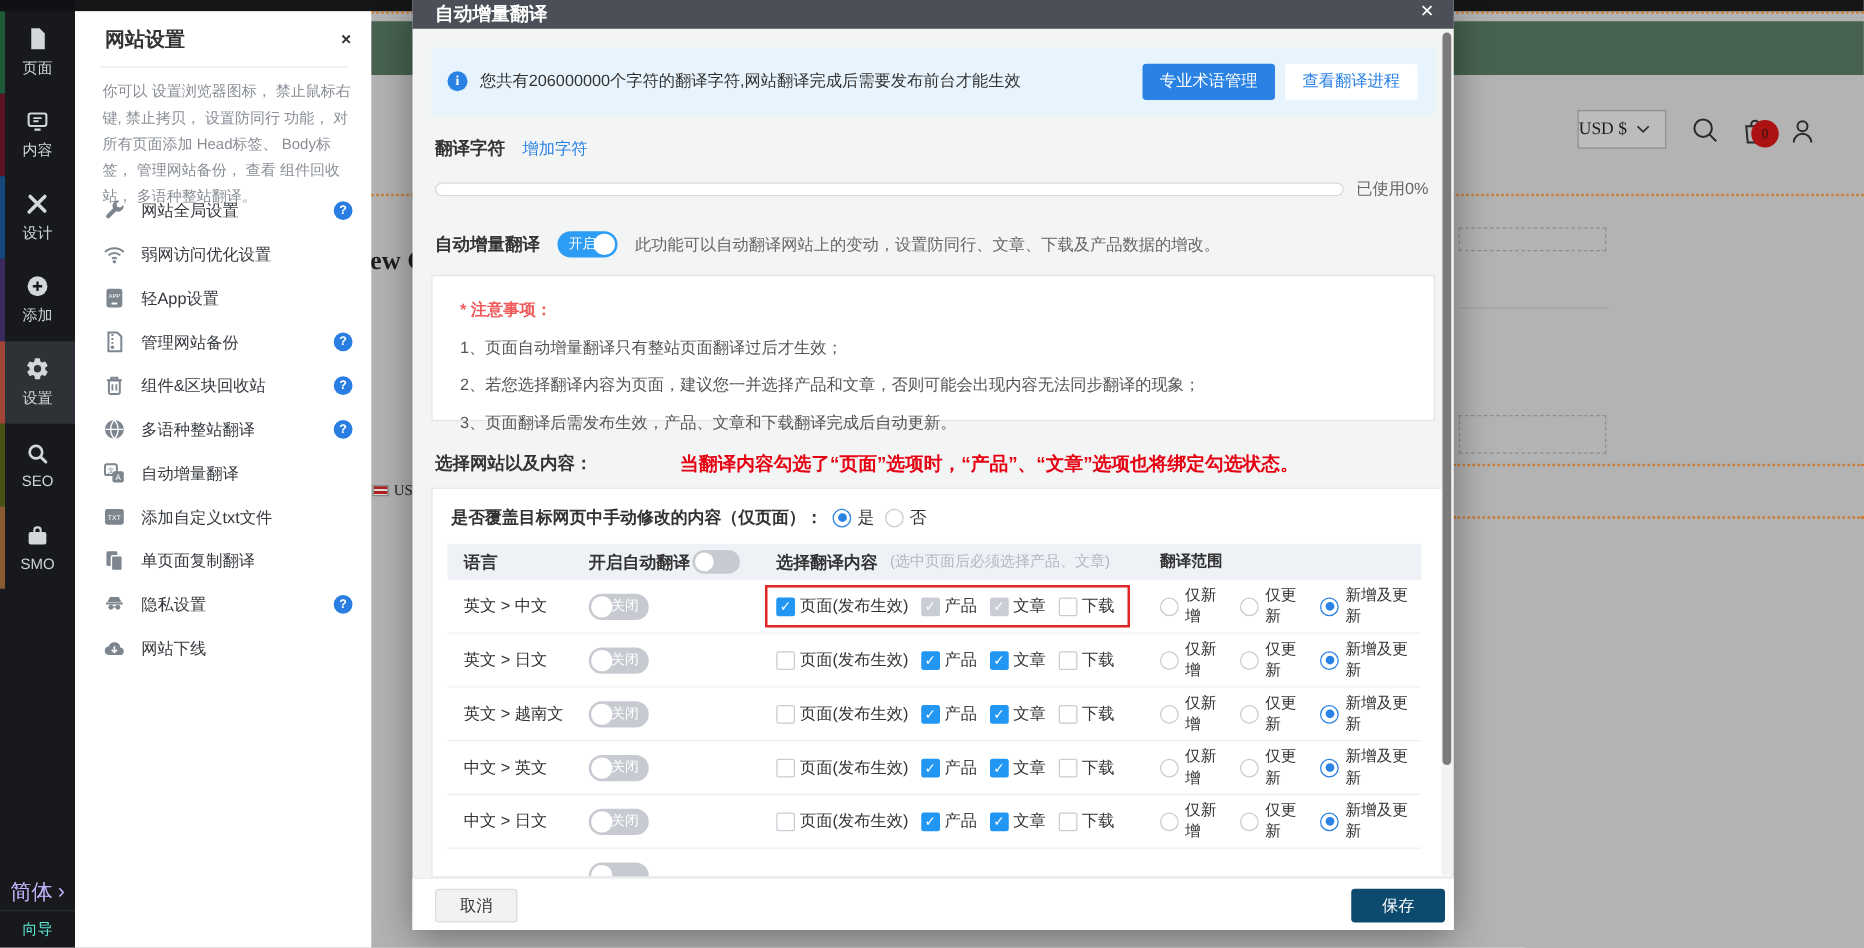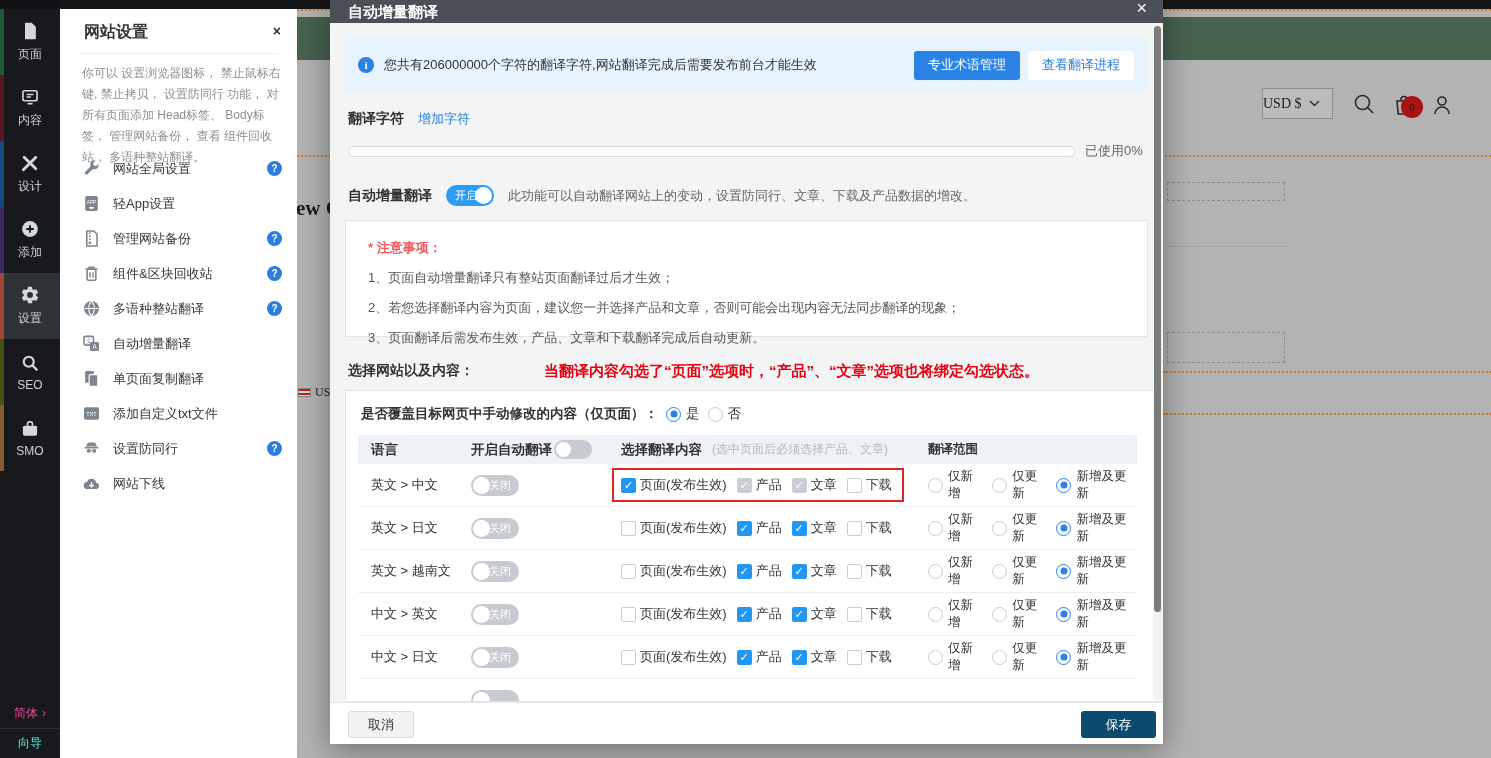--- a/index.html
+++ b/index.html
@@ -30,21 +30,21 @@
   .side-item { position:relative; width:60px; height:66px; display:flex; flex-direction:column;
     align-items:center; justify-content:center; gap:5px; cursor:pointer; }
   .side-item.active { background:#2e3136; }
   .side-item .stripe { position:absolute; left:0; top:0; width:4px; height:100%; }
   .side-icon { width:20px; height:20px; color:#d4d7da; display:flex; }
   .side-icon svg { width:20px; height:20px; }
   .side-label { font-size:12px; color:#cfd2d6; }
   #side-top-gap { height:9px; background:#101114; }
   #side-footer { position:absolute; left:0; bottom:0; width:60px; }
   #side-lang { display:flex; align-items:center; justify-content:center; gap:4px;
-    color:#ec4899; font-size:12px; height:30px; cursor:pointer; }
+    color:#c4b5fd; font-size:17px; height:30px; cursor:pointer; }
   #side-guide { border-top:1px solid #2a2d31; color:#5eead4; font-size:12px; height:30px;
     display:flex; align-items:center; justify-content:center; cursor:pointer; }
 
   
   #panel { left:60px; top:9px; width:237px; height:749px; background:#ffffff; }
   #panel-title { position:absolute; left:24px; top:13px; font-size:16px; font-weight:bold; color:#333; }
   #panel-close { position:absolute; right:16px; top:14px; font-size:14px; font-weight:bold;
     color:#333; cursor:pointer; }
   #panel-divider { position:absolute; left:20px; top:44px; width:198px; border-top:1px solid #ececec; }
   #panel-desc { position:absolute; left:22px; top:54px; width:200px; font-size:12px;
@@ -282,20 +282,31 @@
           <svg viewBox="0 0 24 24">
             <path fill="currentColor" d="M21 6.2a5.4 5.4 0 0 1-7.3 6.4l-6.5 6.5a2.1 2.1 0 0 1-3-3l6.5-6.5A5.4 5.4 0 0 1 17.1 2l-3 3 .7 3.2 3.2.7z"></path>
           </svg>
         </span>
     <span class="p-label">网站全局设置</span>
     <span class="help-icon ">?</span>
       </div>
       <div class="panel-item">
         <span class="p-icon">
           <svg viewBox="0 0 24 24">
+            <path d="M2.5 9.5a14 14 0 0 1 19 0" stroke="currentColor" fill="none" stroke-width="2"></path>
+            <path d="M6 13a9 9 0 0 1 12 0" stroke="currentColor" fill="none" stroke-width="2"></path>
+            <path d="M9.5 16.3a4.5 4.5 0 0 1 5 0" stroke="currentColor" fill="none" stroke-width="2"></path>
+            <circle cx="12" cy="19.4" r="1.7" fill="currentColor"></circle>
+          </svg>
+        </span>
+    <span class="p-label">弱网访问优化设置</span>
+    </div>
+      <div class="panel-item">
+        <span class="p-icon">
+          <svg viewBox="0 0 24 24">
             <rect x="4" y="2.5" width="16" height="19" rx="2.5" fill="currentColor"></rect>
             <text x="12" y="12" text-anchor="middle" font-size="6" fill="#fff" font-family="sans-serif">APP</text>
             <rect x="9" y="16.5" width="6" height="2" rx="1" fill="#fff"></rect>
           </svg>
         </span>
     <span class="p-label">轻App设置</span>
     </div>
       <div class="panel-item">
         <span class="p-icon">
           <svg viewBox="0 0 24 24">
@@ -336,46 +347,46 @@
             <text x="8.5" y="11.5" text-anchor="middle" font-size="7" fill="currentColor" font-family="sans-serif">文</text>
             <rect x="10" y="10" width="11.5" height="11.5" rx="2" fill="currentColor"></rect>
             <text x="15.8" y="19" text-anchor="middle" font-size="8" fill="#fff" font-family="sans-serif">A</text>
           </svg>
         </span>
     <span class="p-label">自动增量翻译</span>
     </div>
       <div class="panel-item">
         <span class="p-icon">
           <svg viewBox="0 0 24 24">
+            <rect x="2.5" y="4" width="19" height="16" rx="2.5" fill="currentColor"></rect>
+            <text x="12" y="15" text-anchor="middle" font-size="7" fill="#fff" font-family="sans-serif">TXT</text>
+          </svg>
+        </span>
+    <span class="p-label">添加自定义txt文件</span>
+    </div>
+      <div class="panel-item">
+        <span class="p-icon">
+          <svg viewBox="0 0 24 24">
             <rect x="4" y="2.5" width="11" height="15" rx="1.5" fill="currentColor"></rect>
             <rect x="9" y="7" width="11" height="15" rx="1.5" fill="currentColor" stroke="#fff" stroke-width="1.5"></rect>
           </svg>
         </span>
     <span class="p-label">单页面复制翻译</span>
-    </div>
-      <div class="panel-item">
-        <span class="p-icon">
-          <svg viewBox="0 0 24 24">
-            <rect x="2.5" y="4" width="19" height="16" rx="2.5" fill="currentColor"></rect>
-            <text x="12" y="15" text-anchor="middle" font-size="7" fill="#fff" font-family="sans-serif">TXT</text>
-          </svg>
-        </span>
-    <span class="p-label">添加自定义txt文件</span>
     </div>
       <div class="panel-item">
         <span class="p-icon">
           <svg viewBox="0 0 24 24">
             <path d="M5 9.5h14l-2.5-5h-9z" fill="currentColor"></path>
             <path d="M3.5 11h17" stroke="currentColor" stroke-width="2"></path>
             <circle cx="8.5" cy="15" r="2.5" fill="currentColor"></circle>
             <circle cx="15.5" cy="15" r="2.5" fill="currentColor"></circle>
             <path d="M11 14.5h2" stroke="currentColor" stroke-width="1.5"></path>
           </svg>
         </span>
-    <span class="p-label">设置防同行</span>
+    <span class="p-label">隐私设置</span>
     <span class="help-icon ">?</span>
       </div>
       <div class="panel-item">
         <span class="p-icon">
           <svg viewBox="0 0 24 24">
             <path d="M7 19a4.5 4.5 0 0 1-.6-9A6 6 0 0 1 18 11.3 3.8 3.8 0 0 1 17.2 19z" fill="currentColor"></path>
             <path d="M12 10v6M9.3 13.6 12 16.3l2.7-2.7" stroke="#fff" stroke-width="1.6" fill="none"></path>
           </svg>
         </span>
     <span class="p-label">网站下线</span>

